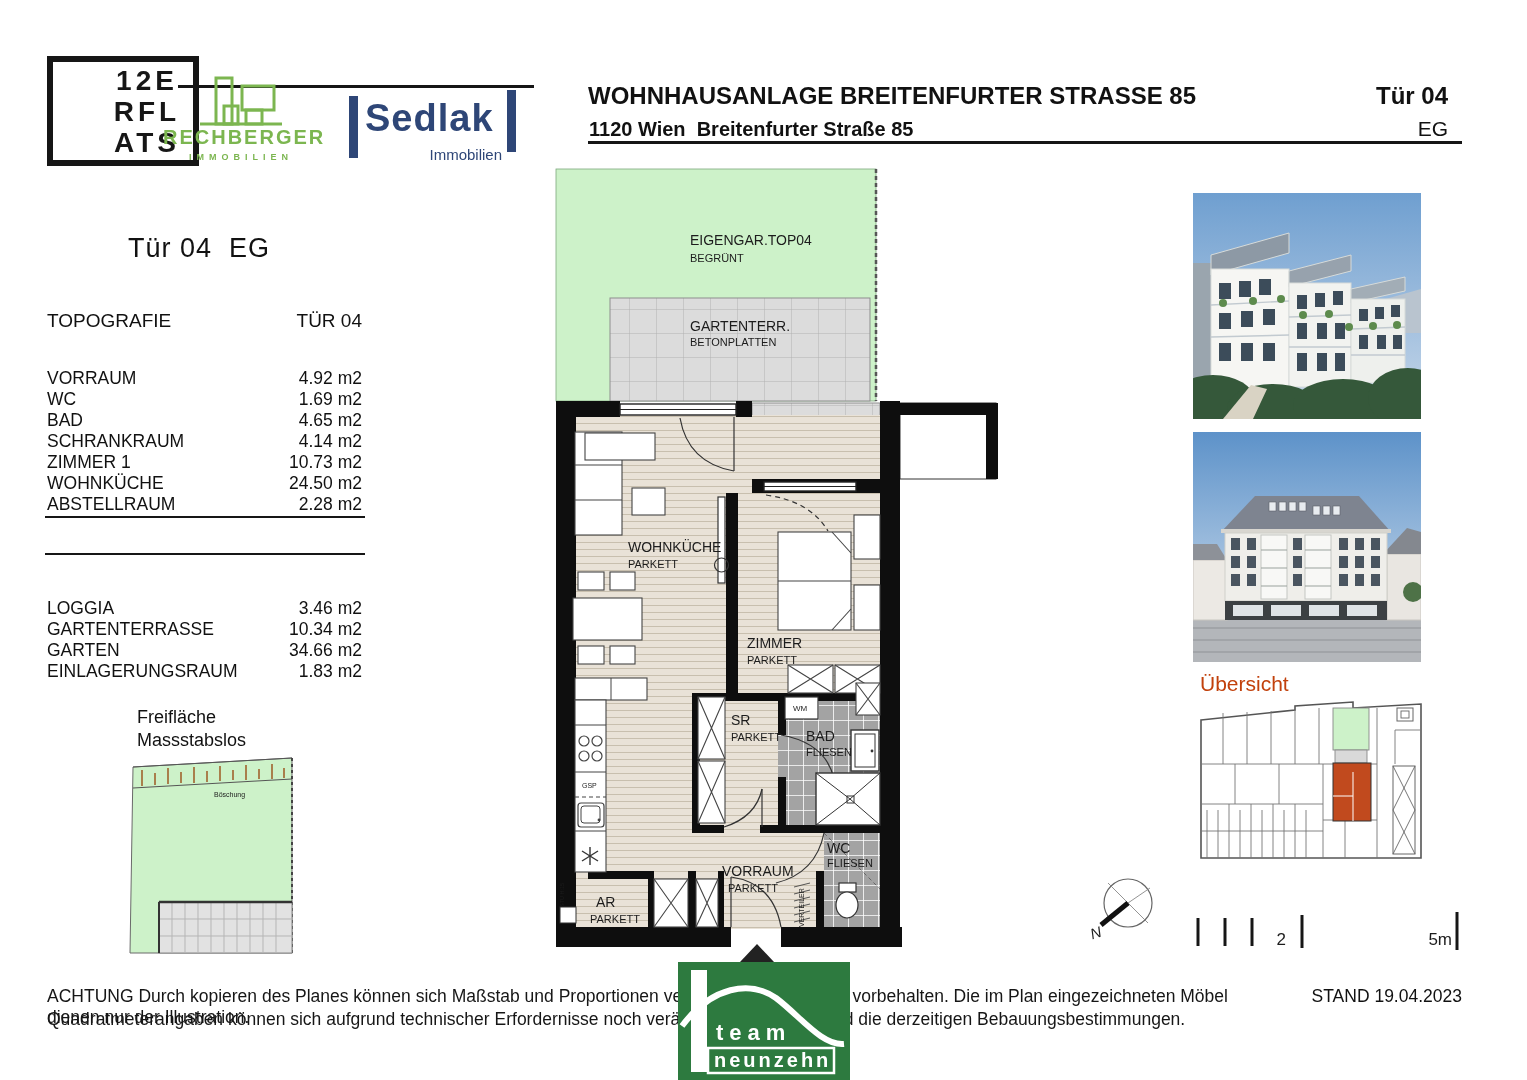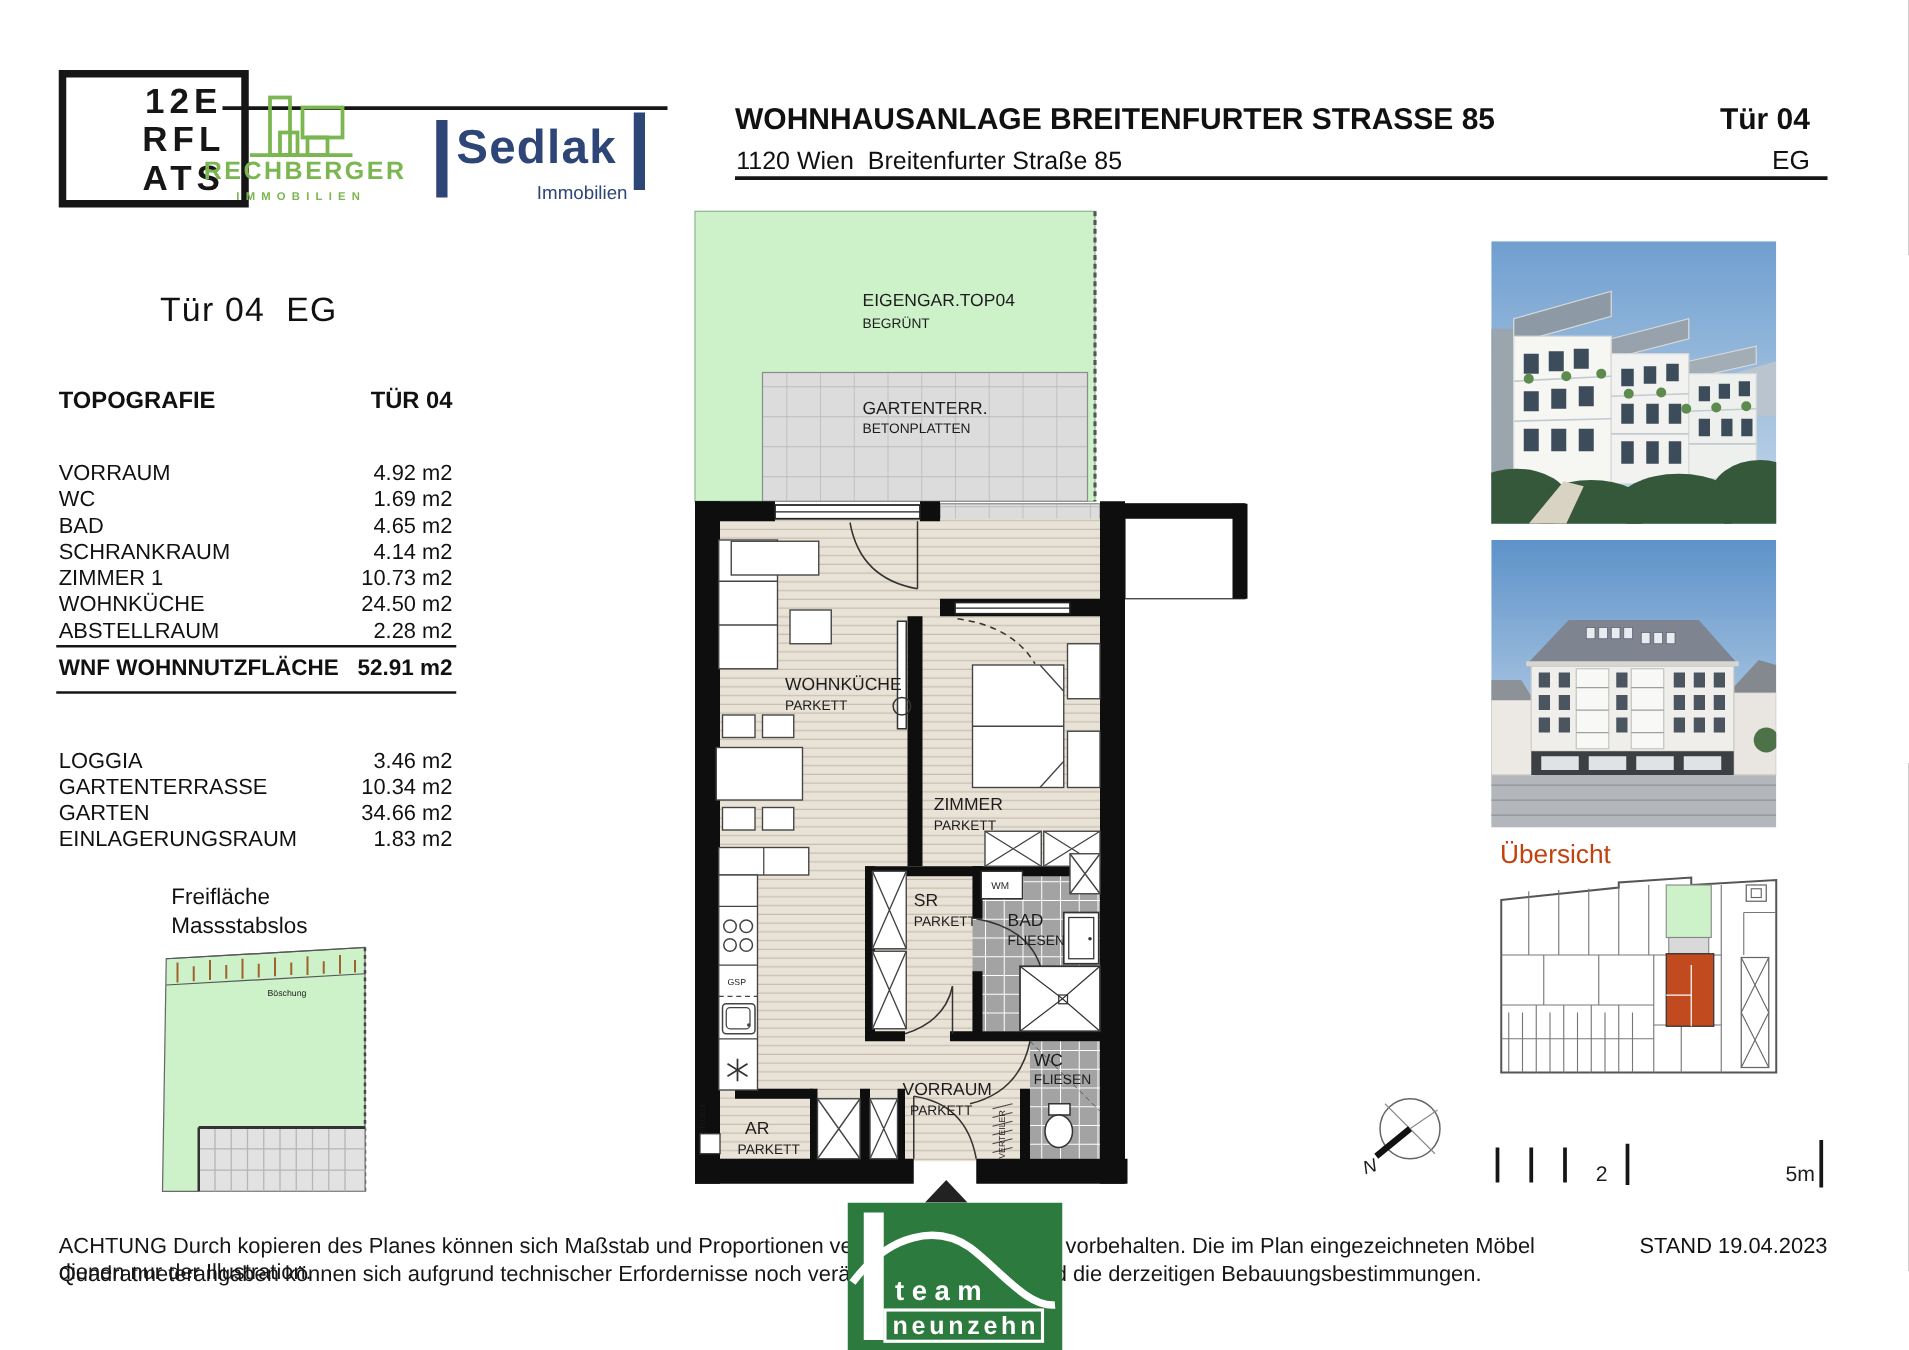--- a/index.html
+++ b/index.html
@@ -1,19 +1,19 @@
 <!DOCTYPE html>
 <html><head>
 <meta charset="utf-8">
 <style>
   html,body{margin:0;padding:0;background:#888;}
   #page{position:relative;width:1527px;height:1080px;background:#ffffff;overflow:hidden;
         font-family:"Liberation Sans",sans-serif;color:#111;}
   .abs{position:absolute;}
-  .pre{white-space:pre;}
+  .pre{white-space:pre;font-weight:bold;}
   
   .brandbox{left:47px;top:56px;width:92px;height:98px;border:6px solid #161616;
             display:flex;flex-direction:column;justify-content:center;align-items:center;padding-left:48px;}
   .brandbox div{font-weight:bold;font-size:28px;line-height:31px;letter-spacing:4px;color:#161616;}
   .coop{left:181px;top:51px;font-size:23px;letter-spacing:7px;color:#161616;}
   .coop-line{left:178px;top:85px;width:356px;height:3px;background:#161616;}
   .rech-name{left:163px;top:126px;width:156px;text-align:center;font-weight:bold;font-size:20px;
              letter-spacing:2px;color:#7cb650;}
   .rech-sub{left:163px;top:152px;width:156px;text-align:center;font-size:9px;letter-spacing:5px;
             color:#7cb650;font-weight:bold;}
@@ -21,21 +21,21 @@
   .sed-name{left:365px;top:97px;font-weight:bold;font-size:38px;letter-spacing:1px;color:#2e4677;}
   .sed-sub{left:360px;top:146px;width:142px;text-align:right;font-size:15px;color:#2e4677;}
   .doc-title{left:588px;top:82px;font-weight:bold;font-size:24px;color:#111;}
   .doc-addr{left:589px;top:118px;font-size:20px;color:#111;}
   .head-rule{left:588px;top:141px;width:874px;height:3px;background:#161616;}
   .unit{left:1250px;top:82px;width:198px;text-align:right;font-weight:bold;font-size:24px;}
   .floor{left:1250px;top:117px;width:198px;text-align:right;font-size:21px;}
   
   .heading{left:128px;top:233px;font-weight:normal;font-size:27px;letter-spacing:1px;}
   .thead{left:47px;top:310px;width:315px;display:flex;justify-content:space-between;
-         font-weight:bold;font-size:19px;}
+         font-weight:normal;font-size:19px;}
   .rows{left:47px;top:368px;width:315px;font-size:17.5px;}
   .rows .r{display:flex;justify-content:space-between;height:21px;line-height:21px;}
   .rule{background:#161616;}
   .total{left:47px;top:524px;width:315px;display:flex;justify-content:space-between;
          font-weight:bold;font-size:18px;}
   .frei-lbl{left:137px;top:706px;font-size:18px;line-height:23px;}
   
   .foot{left:47px;width:1210px;font-size:17.5px;color:#161616;}
   .stand{left:1262px;top:986px;width:200px;text-align:right;font-size:17.5px;}
   
@@ -114,24 +114,20 @@
         <span>WOHNKÜCHE</span>
         <span>24.50 m2</span>
       </div>
     <div class="r">
         <span>ABSTELLRAUM</span>
         <span>2.28 m2</span>
       </div>
   </div>
 
   <div class="abs rule" style="left:45px;top:516px;width:320px;height:2px"></div>
-  <div class="abs total">
-    <span>WNF WOHNNUTZFLÄCHE</span>
-    <span>52.91 m2</span>
-  </div>
   <div class="abs rule" style="left:45px;top:553px;width:320px;height:1.5px"></div>
 
   <div class="abs rows" style="top:598px">
     <div class="r">
         <span>LOGGIA</span>
         <span>3.46 m2</span>
       </div>
     <div class="r">
         <span>GARTENTERRASSE</span>
         <span>10.34 m2</span>

